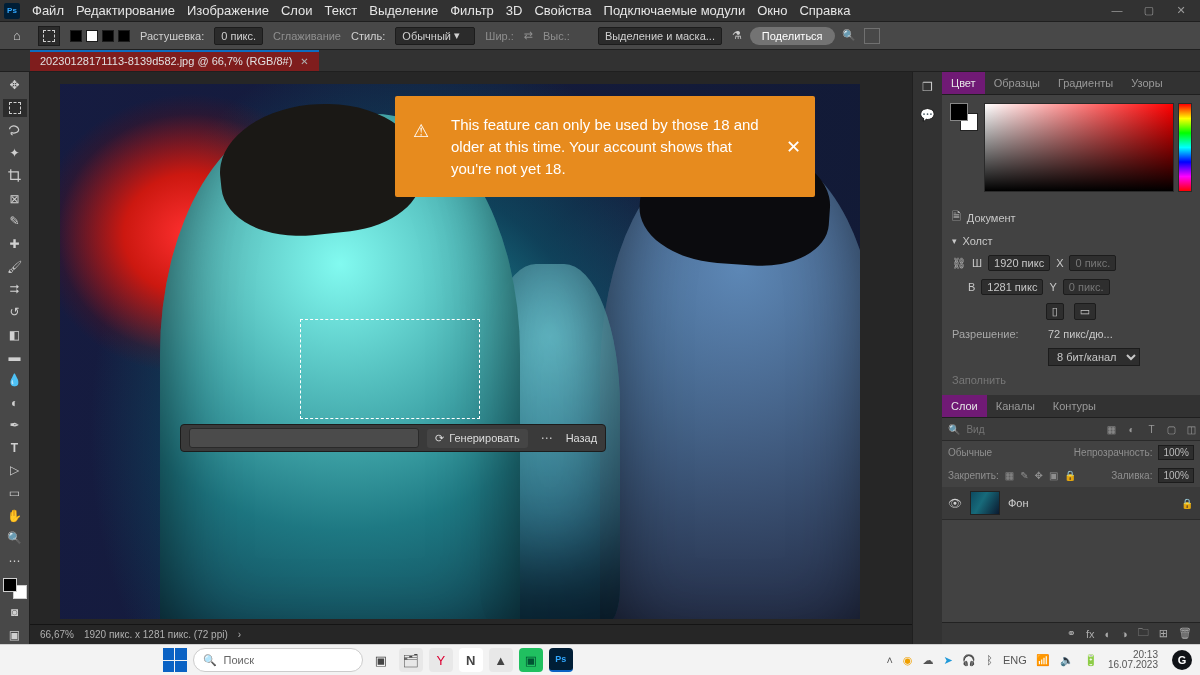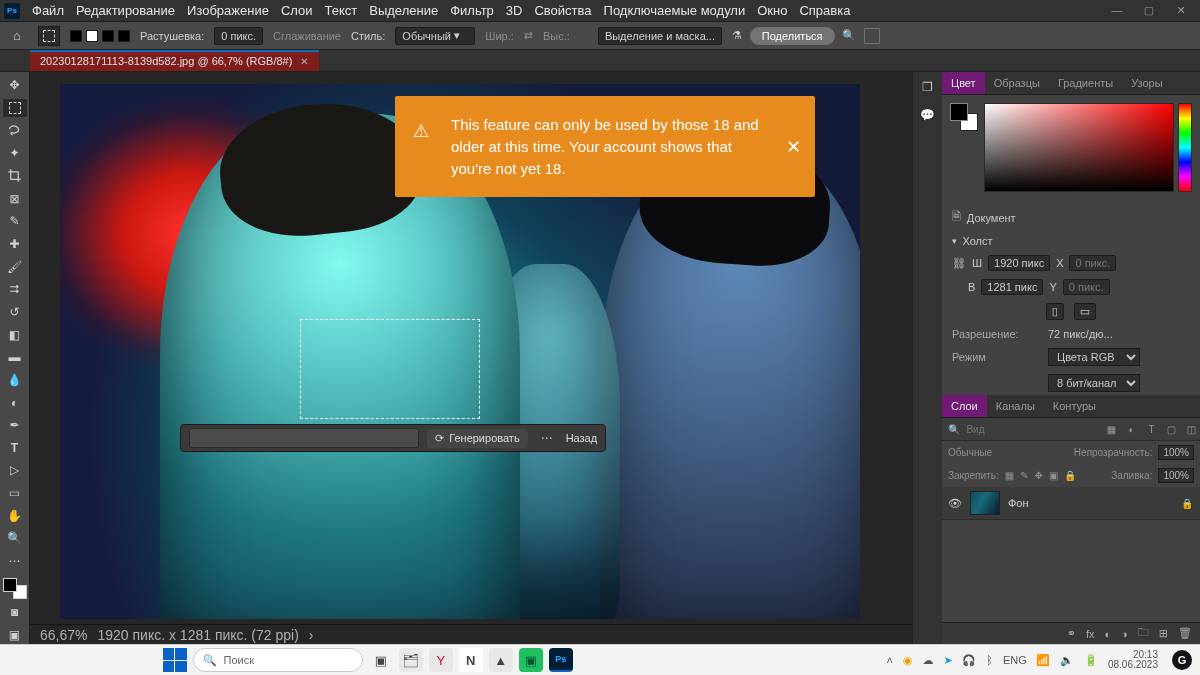--- a/index.html
+++ b/index.html
@@ -70,21 +70,21 @@
   .gen-toolbar { position:absolute; left:120px; top:340px; height:28px; background:#3a3a3a; border-radius:4px; display:flex; align-items:center; gap:8px; padding:0 8px; border:1px solid #1c1c1c; }
   .gen-input { width:230px; height:20px; background:#4b4b4b; border:1px solid #2a2a2a; border-radius:3px; }
   .gen-btn { display:flex; align-items:center; gap:5px; font-size:11px; color:#ddd; padding:3px 8px; border-radius:3px; background:#454545; }
   .gen-more { width:22px; text-align:center; color:#ccc; }
   .gen-back { font-size:11px; color:#ddd; }
 
   .warn { position:absolute; left:335px; top:12px; width:420px; background:#e78b1e; color:#fff; padding:18px 44px 18px 56px; font-size:15px; line-height:1.45; border-radius:2px; }
   .warn .tri { position:absolute; left:18px; top:22px; font-size:18px; }
   .warn .close { position:absolute; right:14px; top:50%; transform:translateY(-50%); font-size:18px; }
 
-  .status { height:20px; background:#262626; border-top:1px solid #141414; display:flex; align-items:center; padding:0 10px; font-size:14px; color:#b0b0b0; gap:10px; }
+  .status { height:20px; background:#262626; border-top:1px solid #141414; display:flex; align-items:center; padding:0 10px; font-size:10px; color:#b0b0b0; gap:10px; }
 
   
   .strip { width:30px; background:#323232; border-left:1px solid #1f1f1f; display:flex; flex-direction:column; align-items:center; padding-top:6px; gap:10px; }
   .strip .ic { width:18px; height:18px; color:#c8c8c8; display:flex; align-items:center; justify-content:center; }
 
   
   .panels { width:258px; background:#484848; display:flex; flex-direction:column; }
   .panel-tabs { display:flex; background:#323232; border-bottom:1px solid #1f1f1f; font-size:11px; }
   .ptab { padding:5px 9px; color:#999; }
   .ptab.active { background:#701a75; color:#e6e6e6; }
@@ -324,24 +324,20 @@
         </div>
         <div class="prow" style="justify-content:center;gap:10px">
           <span class="mini-input" style="min-width:18px;text-align:center">▯</span>
           <span class="mini-input" style="min-width:18px;text-align:center">▭</span>
         </div>
         <div class="prow">
             <span class="lab">Разрешение:</span>
             <span>72 пикс/дю...</span>
           </div>
         <div class="prow sel-row">
-            <span class="lab">Режим</span>
-            <select><option>Цвета RGB</option></select>
-          </div>
-        <div class="prow sel-row">
             <span class="lab"></span>
             <select><option>8 бит/канал</option></select>
           </div>
         <div class="prow">
             <span class="lab" style="color:#777">Заполнить</span>
           </div>
       </div>
 
       <div class="panel-tabs">
         <div class="ptab active">Слои</div>
@@ -421,17 +417,17 @@
     <span>☁</span>
     <span style="color:#2099d8">➤</span>
     <span>🎧</span>
     <span>ᛒ</span>
     <span>ENG</span>
     <span>📶</span>
     <span>🔈</span>
     <span>🔋</span>
     <div class="dt">
       <div>20:13</div>
-      <div>08.06.2023</div>
+      <div>16.07.2023</div>
     </div>
     <div class="G-badge">G</div>
   </div>
 </div>
 
 </body></html>

